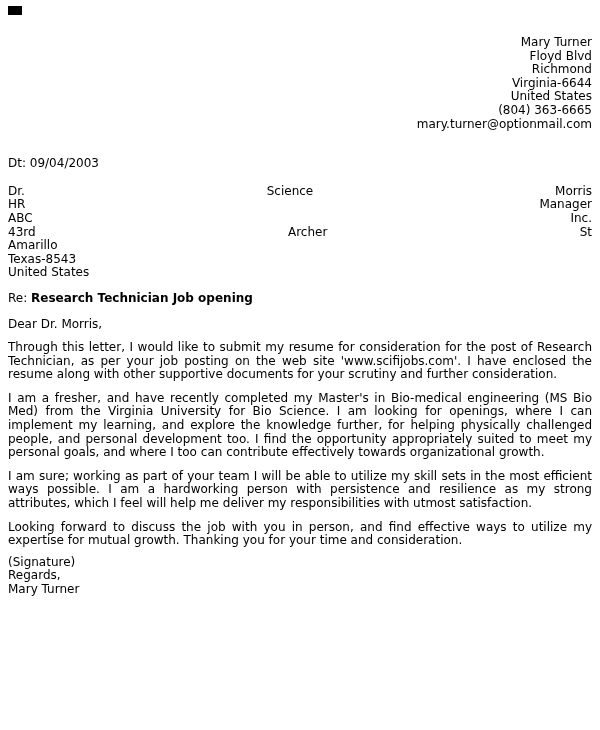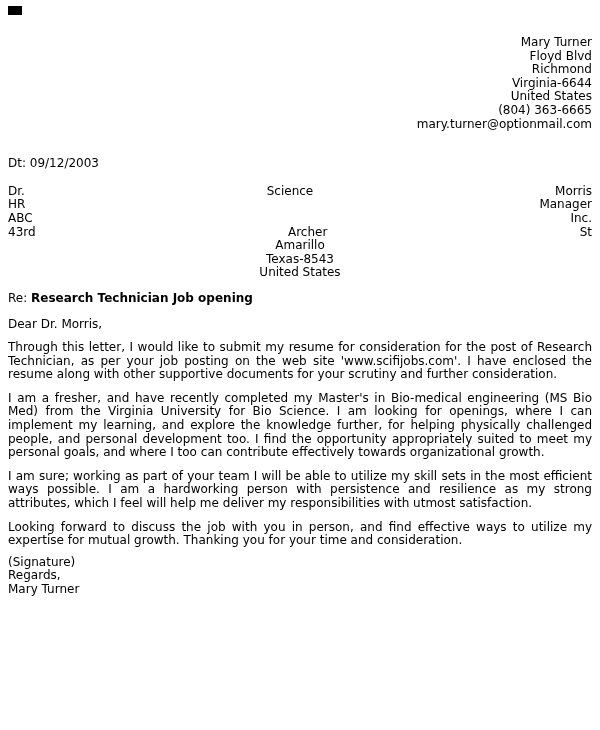--- a/index.html
+++ b/index.html
@@ -29,21 +29,20 @@
     background: #000000;
   }
   .sender {
     text-align: right;
   }
   .dateline {
     margin-top: 26px;
   }
   .recipient {
     margin-top: 14px;
-    text-align: center;
   }
   .spread {
     display: flex;
     justify-content: space-between;
   }
   .subject {
     margin-top: 12px;
   }
   .subject .bold {
     font-weight: bold;
@@ -77,21 +76,21 @@
   <div class="sender">
     <div>Mary Turner</div>
     <div>Floyd Blvd</div>
     <div>Richmond</div>
     <div>Virginia-6644</div>
     <div>United States</div>
     <div>(804) 363-6665</div>
     <div>mary.turner@optionmail.com</div>
   </div>
 
-  <div class="dateline">Dt: 09/12/2003</div>
+  <div class="dateline">Dt: 09/04/2003</div>
 
   <div class="recipient">
     <div class="spread">
       <span>Dr.</span>
       <span>Science</span>
       <span>Morris</span>
     </div>
     <div class="spread">
       <span>HR</span>
       <span>Manager</span>

